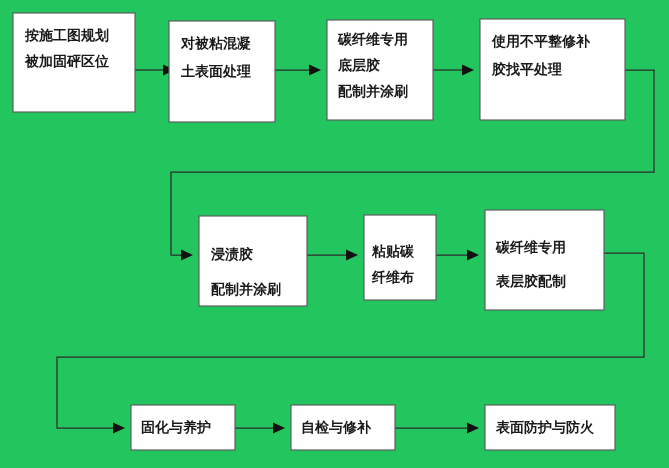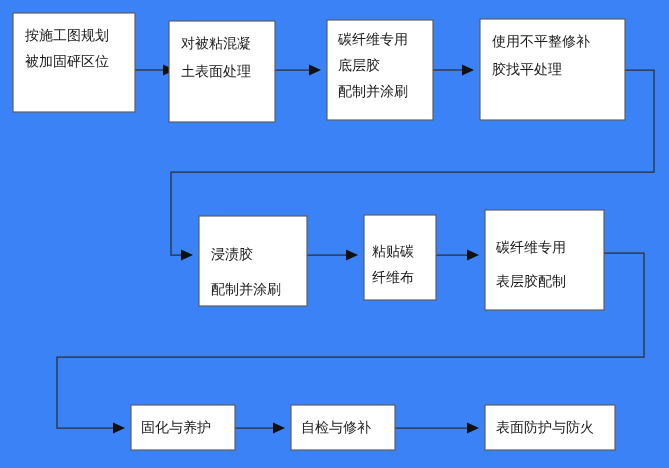--- a/index.html
+++ b/index.html
@@ -7,22 +7,23 @@
     padding: 0;
     background: #ffffff;
   }
   body {
     font-family: "DejaVu Sans", "Liberation Sans", sans-serif;
   }
   #flowchart-canvas {
     position: relative;
     width: 669px;
     height: 468px;
-    background: #3b82f6;
+    background: #22c55e;
     overflow: hidden;
+    font-weight: bold;
   }
   #flow-svg {
     position: absolute;
     left: 0;
     top: 0;
     width: 669px;
     height: 468px;
   }
   .node-rect {
     fill: #ffffff;

